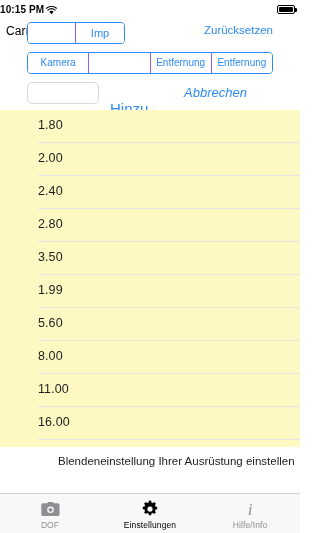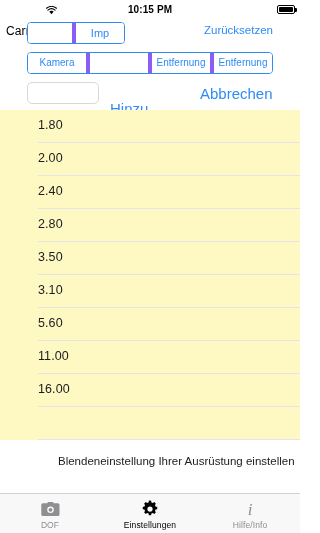--- a/index.html
+++ b/index.html
@@ -40,21 +40,20 @@
     left: 6px;
     display: flex;
     align-items: center;
     gap: 3px;
   }
   .sb-carrier { font-size: 12px; letter-spacing: 0.1px; margin-top: 44px; }
   .wifi-icon { display: inline-block; width: 11px; height: 9px; position: relative; top: 1px; }
   .sb-center {
     position: absolute;
     left: 0; right: 0;
-    text-align: center;
     font-size: 10px;
     font-weight: bold;
     letter-spacing: 0.1px;
   }
   .sb-right {
     position: absolute;
     right: 5px;
     display: flex;
     align-items: center;
   }
@@ -101,21 +100,21 @@
     background: #ffffff;
   }
   .seg-item {
     font-size: 11px;
     color: #2e8bf6;
     background: #ffffff;
     text-align: center;
     line-height: 20px;
     height: 20px;
     box-sizing: border-box;
-    border-right: 4px solid #8b5cf6;
+    border-right: 1px solid #8b5cf6;
     white-space: nowrap;
     cursor: default;
   }
   .seg-item:last-child { border-right: none; text-align: center; }
   .seg-item.active {
     background: #1a82f;
     color: #ffffff;
   }
   .seg-units {
     position: absolute;
@@ -167,25 +166,26 @@
   .add-btn {
     position: absolute;
     left: 110px;
     top: 18px;
     font-size: 15px;
     color: #2e8bf6;
     cursor: default;
   }
   .cancel-btn {
     position: absolute;
-    left: 200px;
+    left: 184px;
     top: 3px;
-    font-size: 15px;
+    font-size: 13px;
     color: #2e8bf6;
     cursor: default;
+    font-style: italic;
   }
 
   
   .list {
     position: absolute;
     top: 110px;
     left: 0;
     width: 300px;
     height: 337px;
     overflow: hidden;
@@ -322,24 +322,27 @@
     <div class="list-row">
         <span class="cell-text">2.40</span>
       </div>
     <div class="list-row">
         <span class="cell-text">2.80</span>
       </div>
     <div class="list-row">
         <span class="cell-text">3.50</span>
       </div>
     <div class="list-row">
-        <span class="cell-text">3.10</span>
+        <span class="cell-text">1.99</span>
       </div>
     <div class="list-row">
         <span class="cell-text">5.60</span>
+      </div>
+    <div class="list-row">
+        <span class="cell-text">8.00</span>
       </div>
     <div class="list-row">
         <span class="cell-text">11.00</span>
       </div>
     <div class="list-row">
         <span class="cell-text">16.00</span>
       </div>
     <div class="list-row"></div>
   </div>
 

